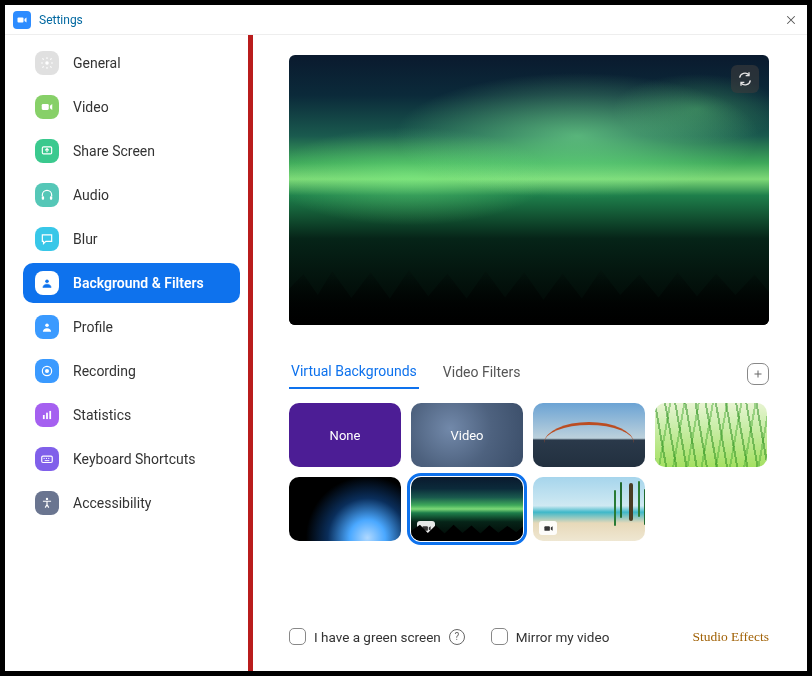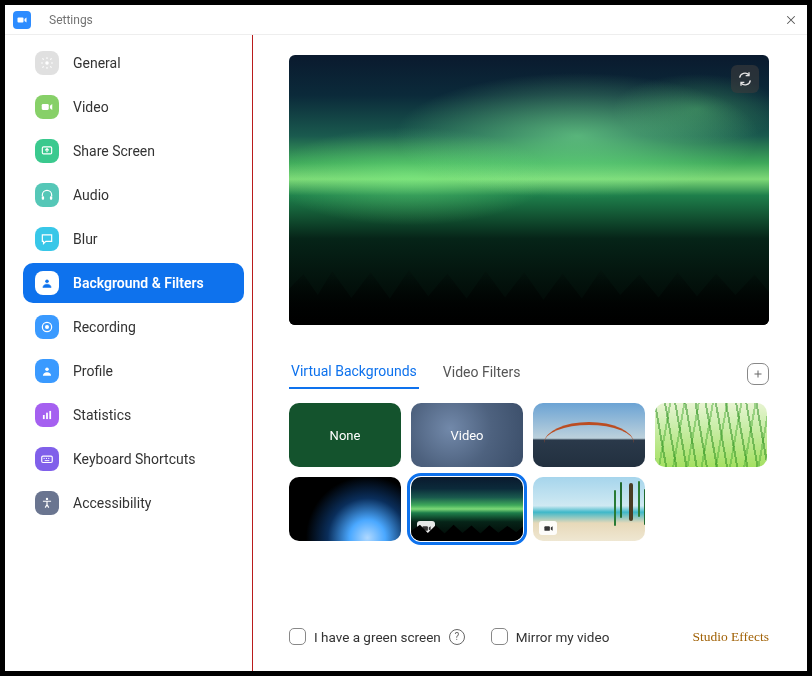--- a/index.html
+++ b/index.html
@@ -32,39 +32,39 @@
     width: 18px;
     height: 18px;
     background: #2D8CFF;
     border-radius: 4px;
     display: flex;
     align-items: center;
     justify-content: center;
     margin-right: 8px;
   }
   .app-icon svg { width: 12px; height: 12px; }
-  .titlebar-title { font-size: 12px; color: #737373; margin-left: 10px; }
+  .titlebar-title { font-size: 12px; color: #0369a1; }
   .titlebar-close {
     margin-left: auto;
     width: 16px;
     height: 16px;
     display: flex;
     align-items: center;
     justify-content: center;
     cursor: pointer;
     color: #555;
   }
   .body {
     flex: 1;
     display: flex;
   }
   .sidebar {
     width: 248px;
     padding: 8px 8px 8px 18px;
-    border-right: 1px solid #b91c1c;
+    border-right: 5px solid #b91c1c;
   }
   .sidebar-item {
     display: flex;
     align-items: center;
     padding: 8px 12px;
     margin-bottom: 4px;
     border-radius: 10px;
     cursor: pointer;
     font-size: 14px;
     color: #333;
@@ -186,21 +186,21 @@
     cursor: pointer;
     position: relative;
     overflow:hidden;
     display:flex;align-items:center;justify-content:center;
     font-size:13px;color:#fff;
   }
   .thumb.selected {
     outline: 3px solid #0E72ED;
     outline-offset: 1px;
   }
-  .thumb-none { background:#14532d; }
+  .thumb-none { background:#4c1d95; }
   .thumb-blur {
     background: radial-gradient(circle at 35% 40%, #7289aa 0%, #4e627f 50%, #3a4d68 100%);
     filter: blur(0px);
   }
   .thumb-bridge {
     background:
       linear-gradient(to bottom, #6ba3d4 0%, #bcd1dc 55%, #2a394a 58%, #22303f 100%);
     position:relative;
   }
   .thumb-bridge::after{
@@ -347,37 +347,37 @@
         <div class="icon-wrap ic-bgf">
           <svg viewBox="0 0 24 24">
               <circle cx="12" cy="9" r="3" fill="#0E72ED"></circle>
               <path d="M5 20c0-4 3.1-6 7-6s7 2 7 6" fill="#0E72ED"></path>
             </svg>
         </div>
         <span>Background &amp; Filters</span>
       </div>
 
       <div class="sidebar-item">
+        <div class="icon-wrap ic-profile">
+          <svg viewBox="0 0 24 24">
+              <circle cx="12" cy="9" r="3" fill="#fff"></circle>
+              <path d="M5 20c0-4 3.1-6 7-6s7 2 7 6" fill="#fff"></path>
+            </svg>
+        </div>
+        <span>Profile</span>
+      </div>
+
+      <div class="sidebar-item">
         <div class="icon-wrap ic-rec">
           <svg viewBox="0 0 24 24">
               <circle cx="12" cy="12" r="8" fill="none" stroke="#fff" stroke-width="2"></circle>
               <circle cx="12" cy="12" r="3.5" fill="#fff"></circle>
             </svg>
         </div>
         <span>Recording</span>
-      </div>
-
-      <div class="sidebar-item">
-        <div class="icon-wrap ic-profile">
-          <svg viewBox="0 0 24 24">
-              <circle cx="12" cy="9" r="3" fill="#fff"></circle>
-              <path d="M5 20c0-4 3.1-6 7-6s7 2 7 6" fill="#fff"></path>
-            </svg>
-        </div>
-        <span>Profile</span>
       </div>
 
       <div class="sidebar-item">
         <div class="icon-wrap ic-stats">
           <svg viewBox="0 0 24 24">
               <rect x="5" y="12" width="3" height="7" fill="#fff"></rect>
               <rect x="10.5" y="8" width="3" height="11" fill="#fff"></rect>
               <rect x="16" y="5" width="3" height="14" fill="#fff"></rect>
             </svg>
         </div>

